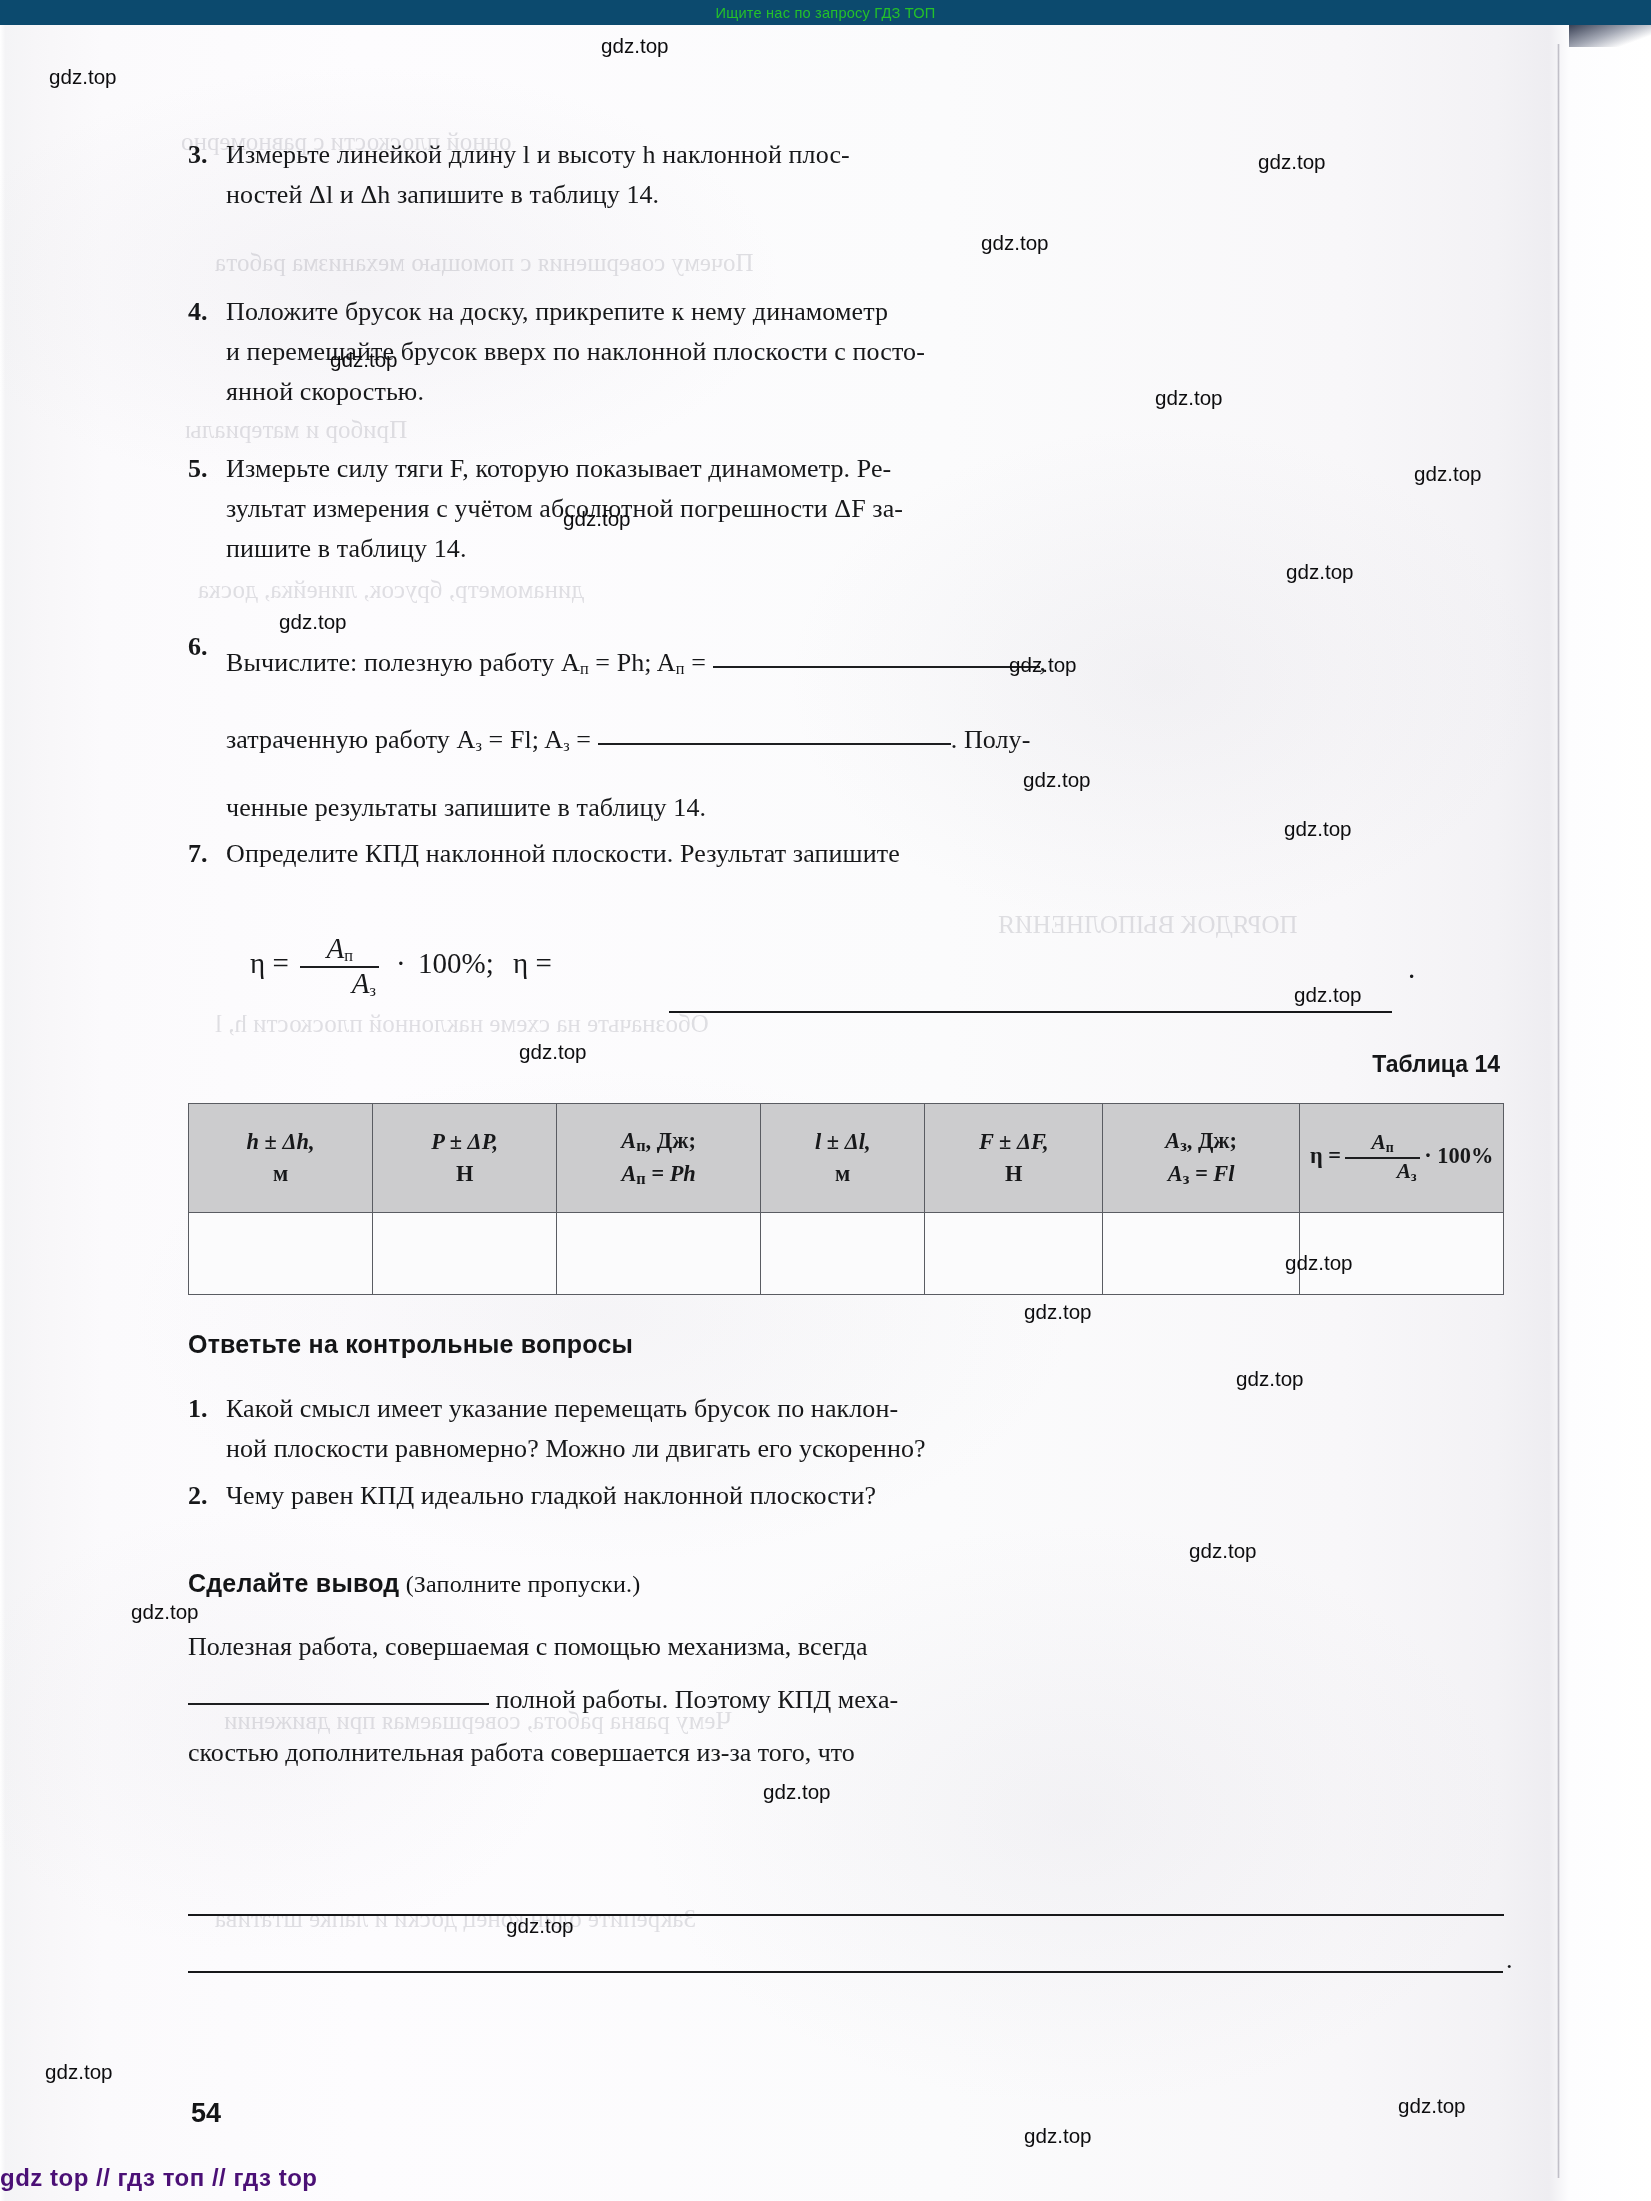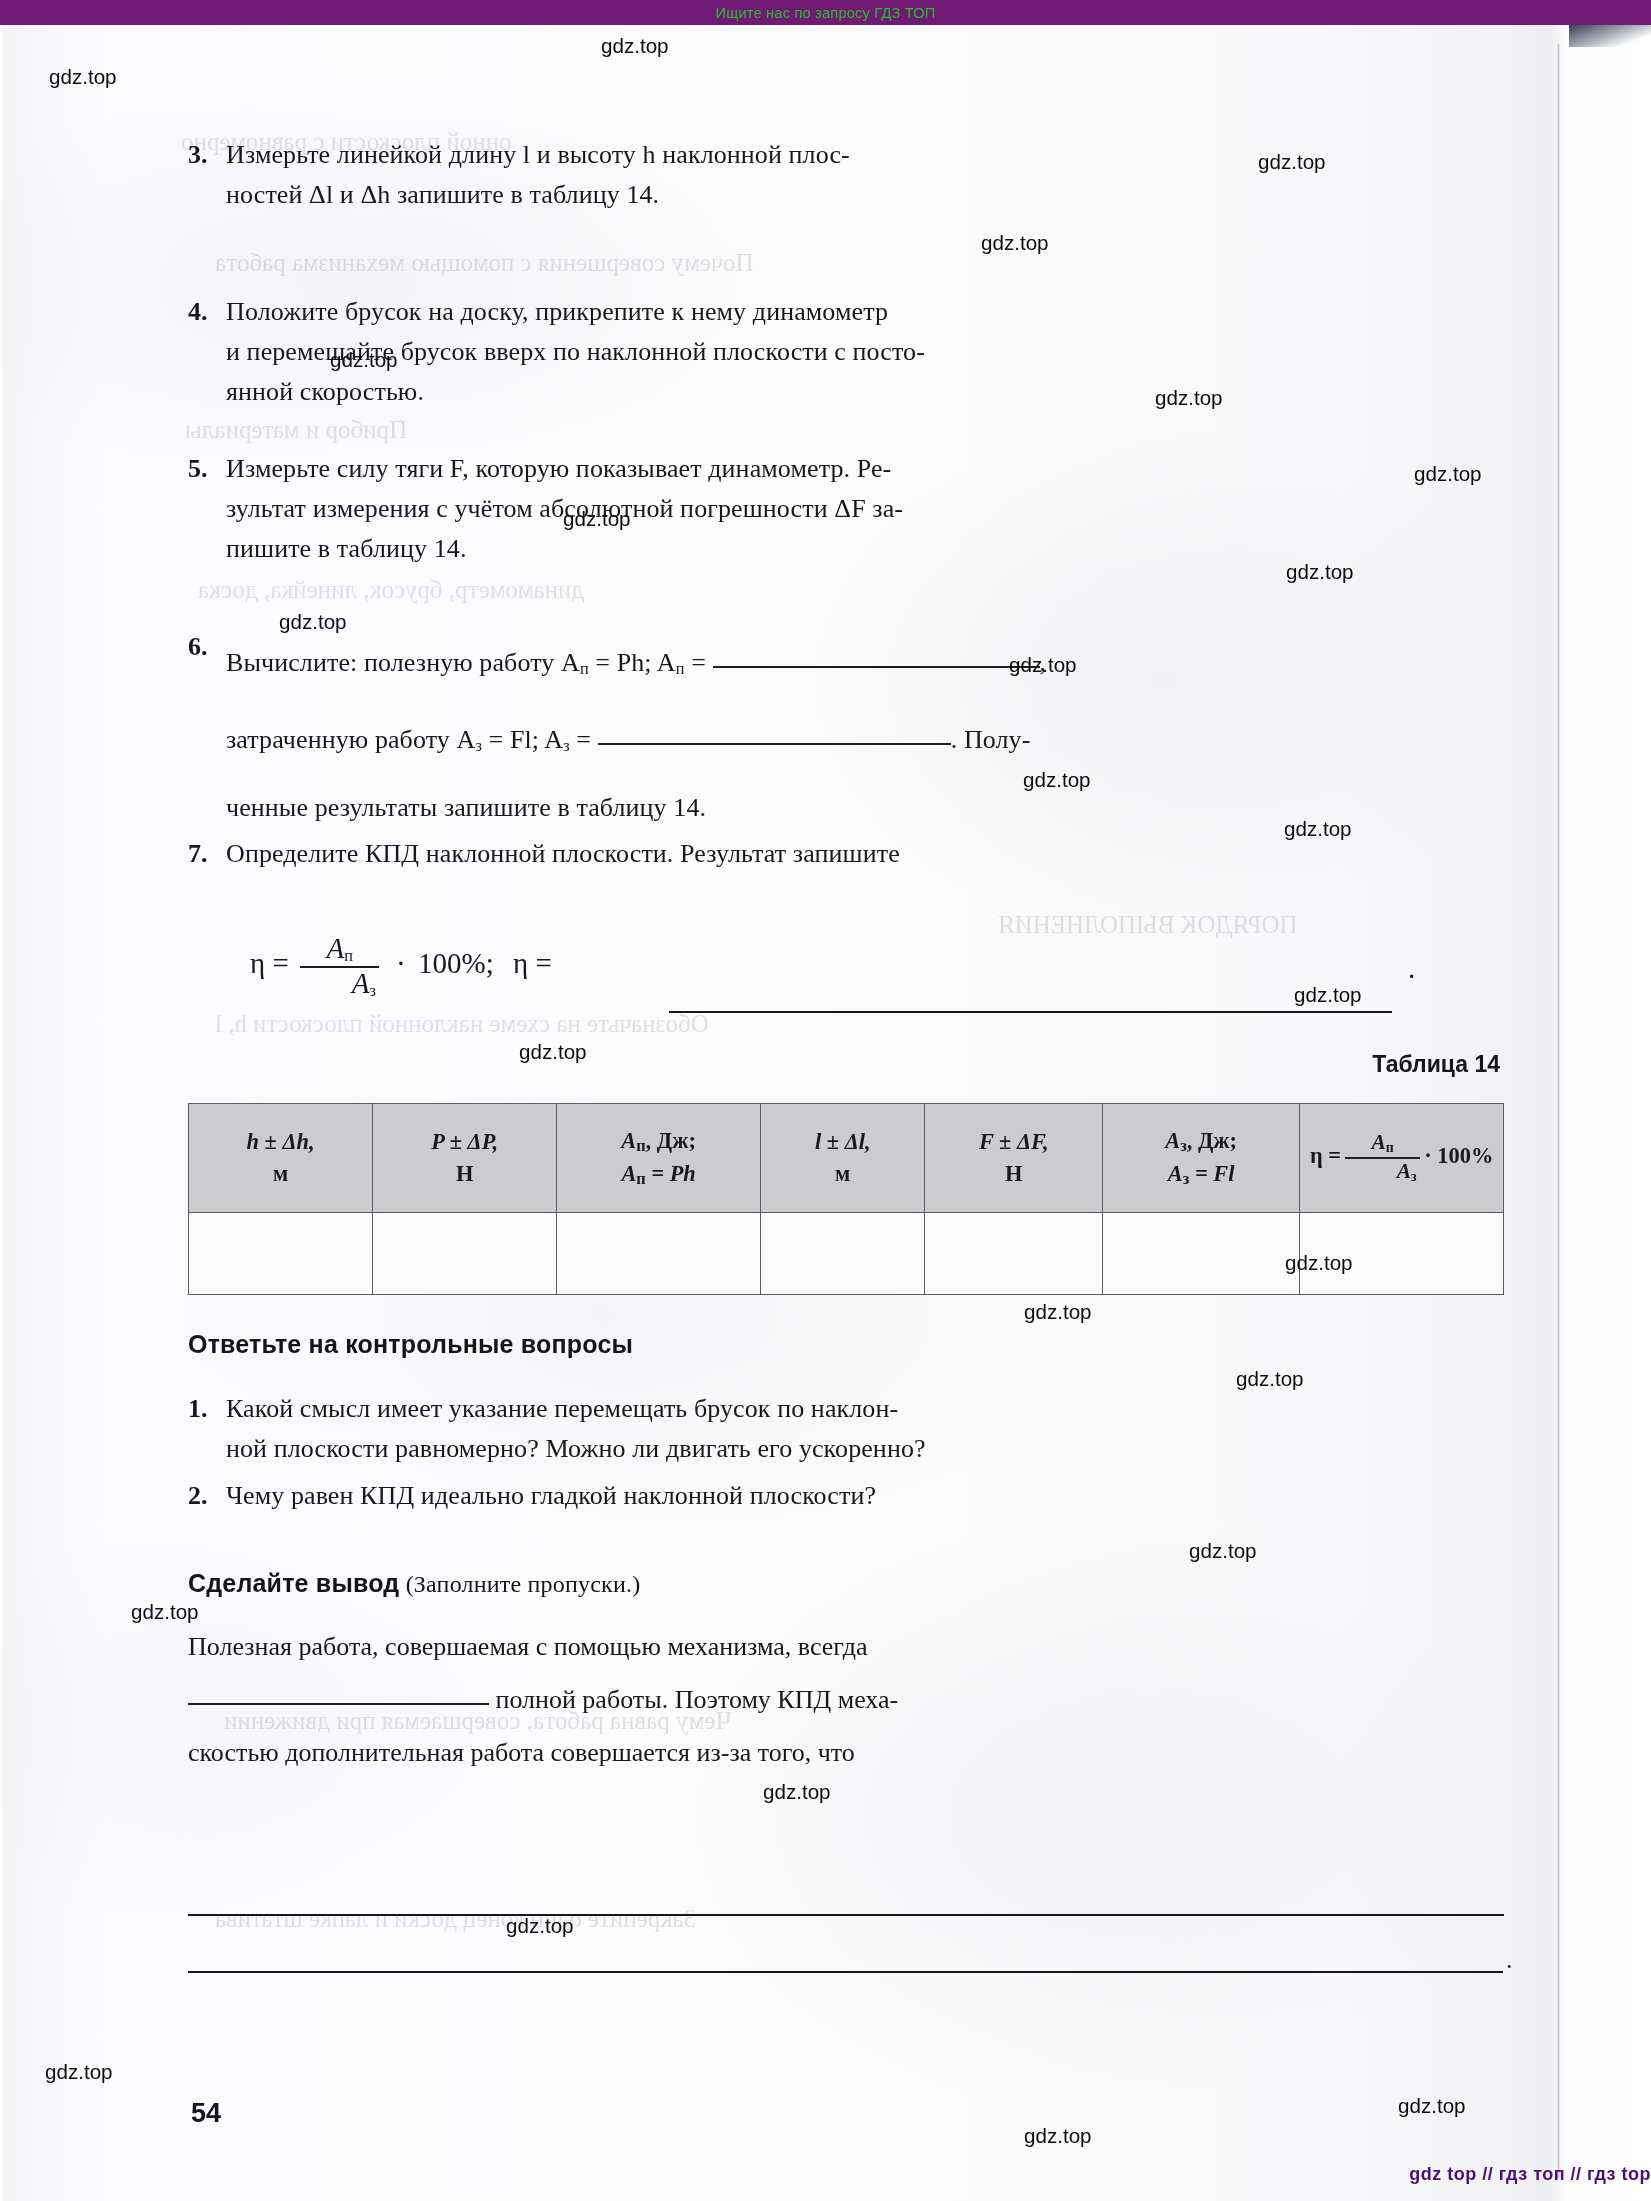--- a/index.html
+++ b/index.html
@@ -14,21 +14,21 @@
     font-family: "Liberation Serif", serif;
     overflow: hidden;
   }
 
   
   #promo-banner {
     position: absolute;
     left: 0; top: 0;
     width: 1651px;
     height: 25px;
-    background: #701a75;
+    background: #0c4a6e;
     display: flex;
     align-items: center;
     justify-content: center;
   }
   #promo-banner .promo-text {
     color: #24c12a;
     font-family: "Liberation Sans", sans-serif;
     font-size: 14.6px;
     letter-spacing: 0.2px;
     white-space: nowrap;
@@ -231,24 +231,24 @@
     white-space: nowrap;
     pointer-events: none;
   }
 
   
   #site-footer {
     position: absolute;
     left: 0;
     top: 2164px;
     width: 1651px;
-    text-align: right;
-    font-family: "Liberation Sans", sans-serif;
-    font-weight: bold;
-    font-size: 18px;
+    text-align: left;
+    font-family: "Liberation Sans", sans-serif;
+    font-weight: bold;
+    font-size: 24px;
     color: #4b1076;
     letter-spacing: 0.5px;
   }
 
   
   .ghost {
     position: absolute;
     font-family: "Liberation Serif", serif;
     color: rgba(120,120,132,.22);
     font-size: 25px;

